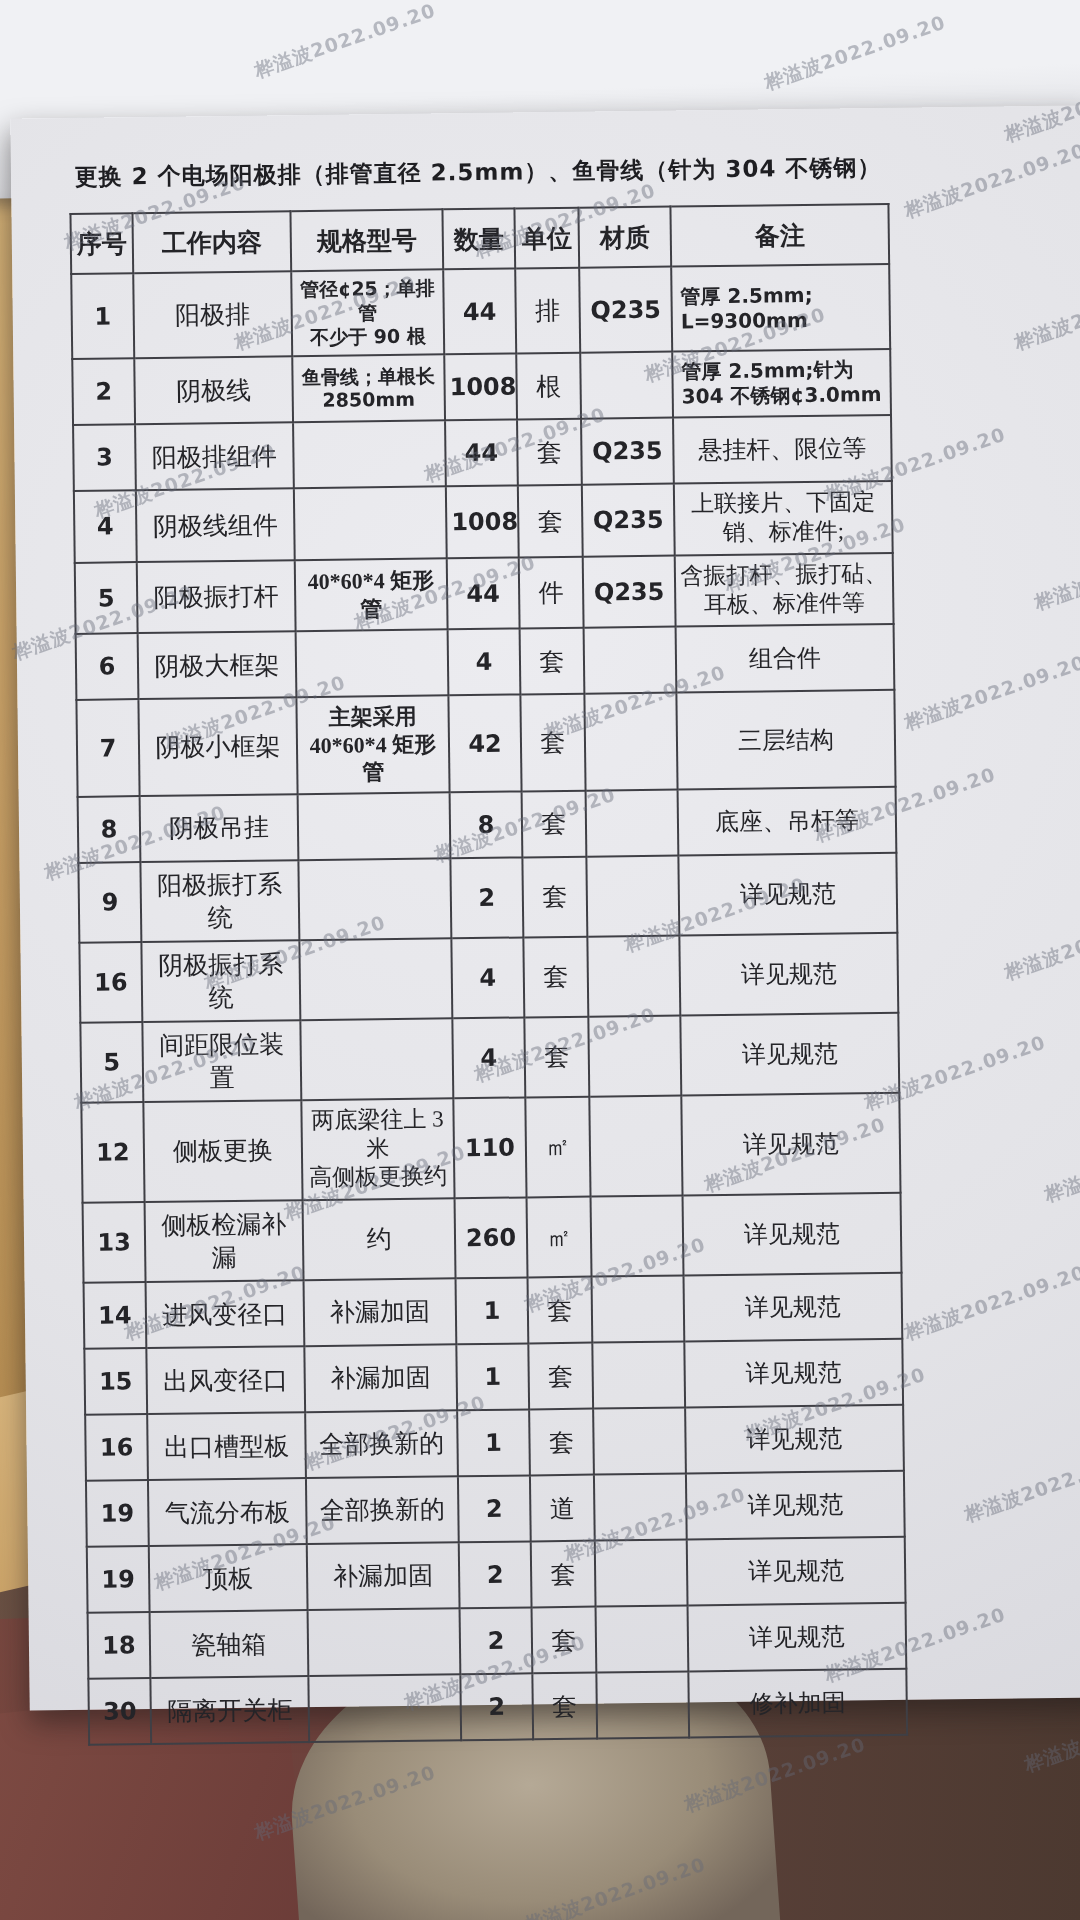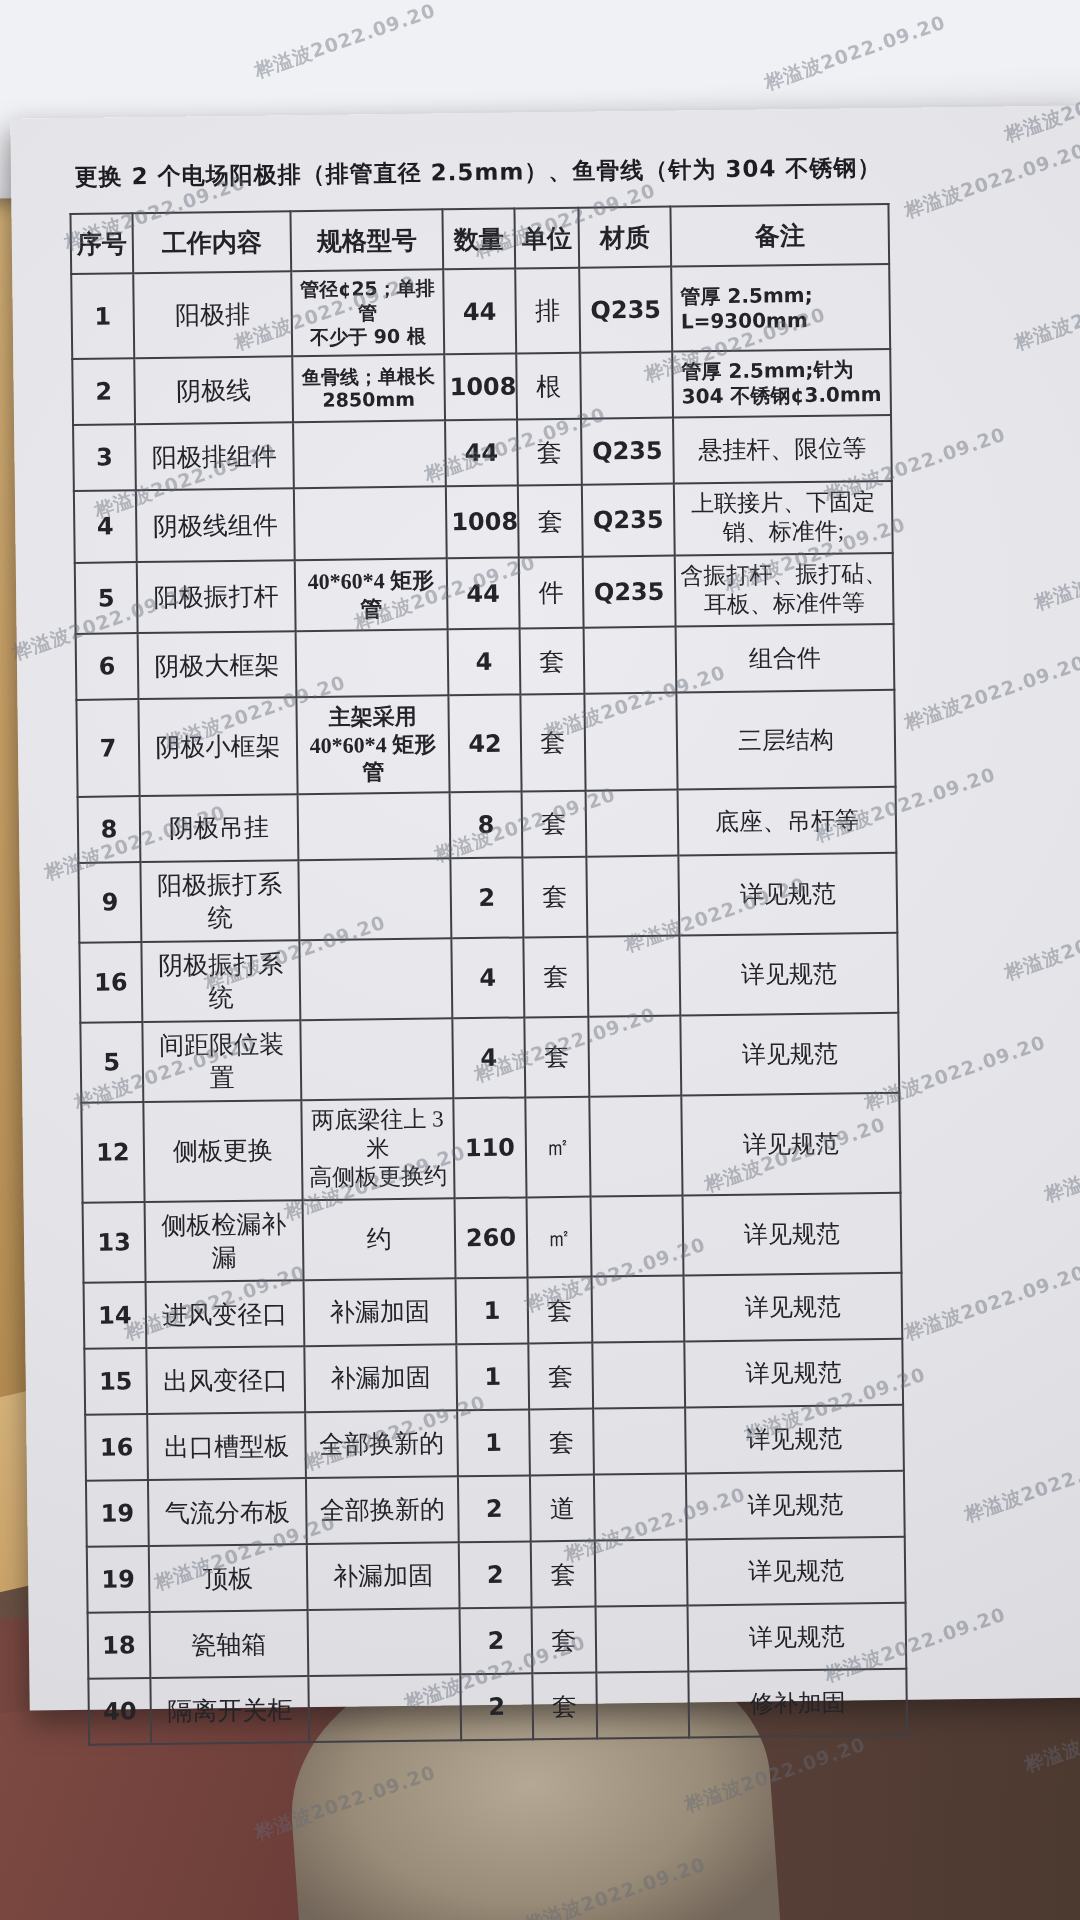--- a/index.html
+++ b/index.html
@@ -265,21 +265,21 @@
             <tr class="r18">
               <td class="no">18</td>
               <td class="content">瓷轴箱</td>
               <td class="spec"></td>
               <td class="qty">2</td>
               <td class="unit">套</td>
               <td class="mat"></td>
               <td class="remark">详见规范</td>
             </tr>
             <tr class="r19">
-              <td class="no">40</td>
+              <td class="no">30</td>
               <td class="content">隔离开关柜</td>
               <td class="spec"></td>
               <td class="qty">2</td>
               <td class="unit">套</td>
               <td class="mat"></td>
               <td class="remark">修补加固</td>
             </tr>
           </tbody>
       </table>
     </div>

